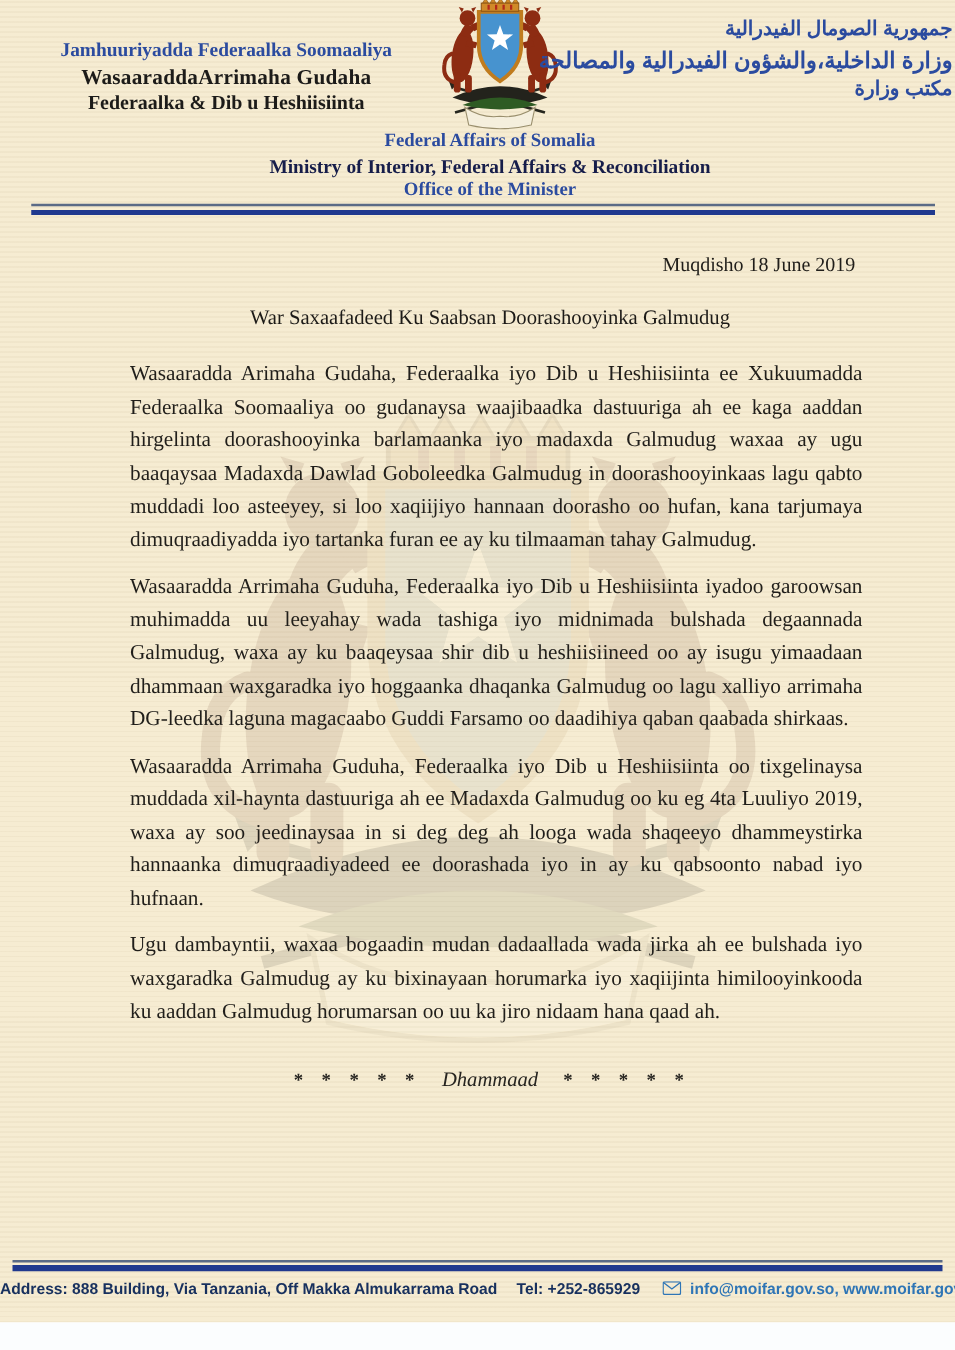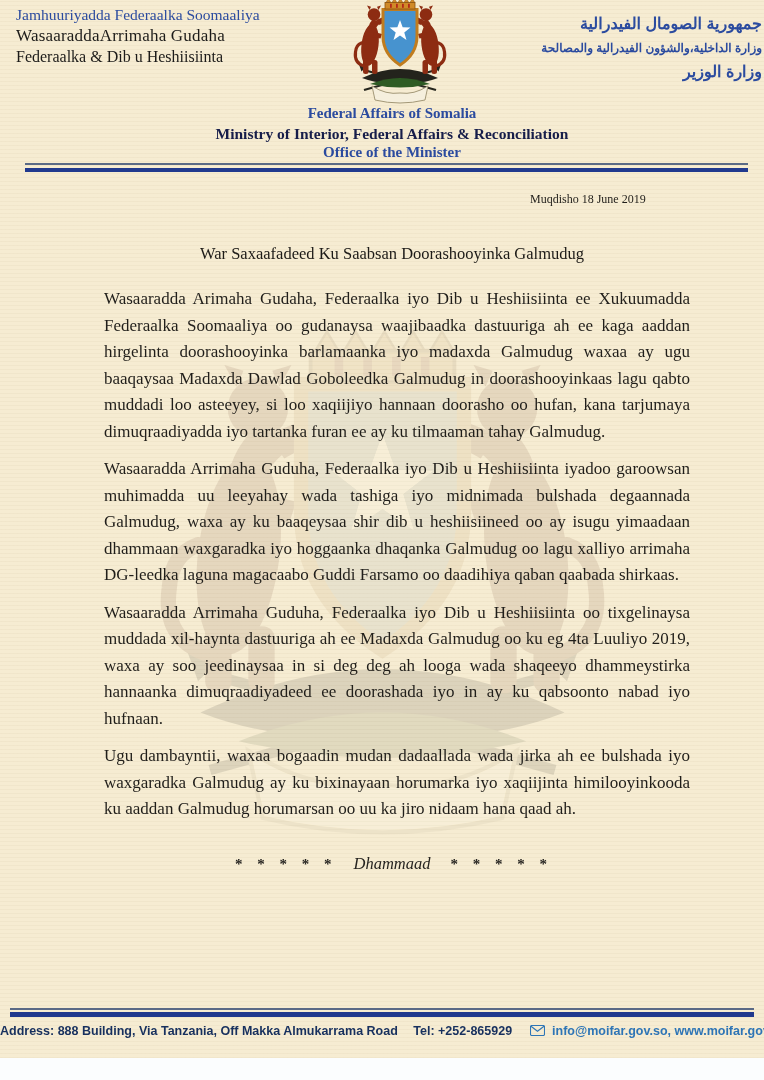--- a/index.html
+++ b/index.html
@@ -14,46 +14,46 @@
     background-image:repeating-linear-gradient(0deg,
       rgba(120,90,40,0.045) 0px, rgba(120,90,40,0.045) 1px,
       rgba(255,255,255,0.0) 1px, rgba(255,255,255,0.0) 4px);
   }
   .bottom-strip{
     position:absolute;left:0;top:1058px;width:764px;height:22px;
     background:#fbfdfe;
   }
   
   .hdr-left{
-    position:absolute;left:16px;top:4px;width:330px;text-align:left;
-    font-weight:normal;line-height:21px;
+    position:absolute;left:16px;top:30px;width:330px;text-align:center;
+    font-weight:bold;line-height:21px;
   }
   .hdr-left .l1{font-size:15.5px;color:#2b4b9f;}
   .hdr-left .l2{font-size:17px;color:#1c1b19;letter-spacing:0.2px;}
   .hdr-left .l3{font-size:16px;color:#1c1b19;}
   .hdr-left .l4{font-size:15.5px;color:#2b4b9f;}
   .emblem{position:absolute;left:340px;top:-2px;width:120px;height:112px;}
   .hdr-right{
     position:absolute;left:470px;top:12px;width:292px;
     font-family:Liberation Sans, sans-serif;font-weight:bold;color:#2b4b9f;
     line-height:24px;
   }
   .hdr-right .a1{font-size:16px;white-space:nowrap;}
-  .hdr-right .a2{font-size:12px;white-space:nowrap;}
+  .hdr-right .a2{font-size:18px;white-space:nowrap;}
   .hdr-right .a3{font-size:16px;}
   .hdr-en{position:absolute;left:20px;top:104px;width:744px;text-align:center;
     font-weight:bold;line-height:19.5px;}
   .hdr-en .e1{font-size:15px;color:#2b4b9f;}
   .hdr-en .e2{font-size:15.5px;color:#161d4a;}
   .hdr-en .e3{font-size:15px;color:#2b4b9f;}
   .rule{position:absolute;left:25px;width:723px;}
   .rule-a{top:163px;height:1.5px;background:#5a6a86;}
   .rule-b{top:167.5px;height:4.5px;background:#20398e;}
   
-  .dateline{position:absolute;left:530px;top:192px;font-size:12px;color:#201e1a;}
+  .dateline{position:absolute;left:530px;top:204px;font-size:16px;color:#201e1a;}
   .title{position:absolute;left:20px;top:244px;width:744px;text-align:center;
     font-size:16.5px;font-weight:normal;color:#1c1a17;}
   .letter-body{position:absolute;left:104px;top:286px;width:586px;}
   .letter-body p{
     margin:0 0 11px 0;font-size:17px;line-height:26.5px;color:#201e1a;
     text-align:justify;
   }
   .closing{position:absolute;left:20px;top:854px;width:744px;text-align:center;color:#262420;}
   .closing .stars{font-size:15px;font-weight:bold;letter-spacing:2px;word-spacing:7px;}
   .closing .dhammaad{font-size:16.5px;font-style:italic;margin:0 16px;}
@@ -134,21 +134,21 @@
     <div class="l3">Federaalka &amp; Dib u Heshiisiinta</div>
   </div>
 
   <svg class="emblem" xmlns="http://www.w3.org/2000/svg" xmlns:xlink="http://www.w3.org/1999/xlink" viewBox="0 0 120 112">
     <use href="#soma-arms" xlink:href="#soma-arms"></use>
   </svg>
 
   <div class="hdr-right" dir="rtl">
     <div class="a1">جمهورية الصومال الفيدرالية</div>
     <div class="a2">وزارة الداخلية،والشؤون الفيدرالية والمصالحة</div>
-    <div class="a3">وزارة الوزير</div>
+    <div class="a3">مكتب وزارة</div>
   </div>
 
   <div class="hdr-en">
     <div class="e1">Federal Affairs of Somalia</div>
     <div class="e2">Ministry of Interior, Federal Affairs &amp; Reconciliation</div>
     <div class="e3">Office of the Minister</div>
   </div>
 
   <div class="rule rule-a"></div>
   <div class="rule rule-b"></div>

